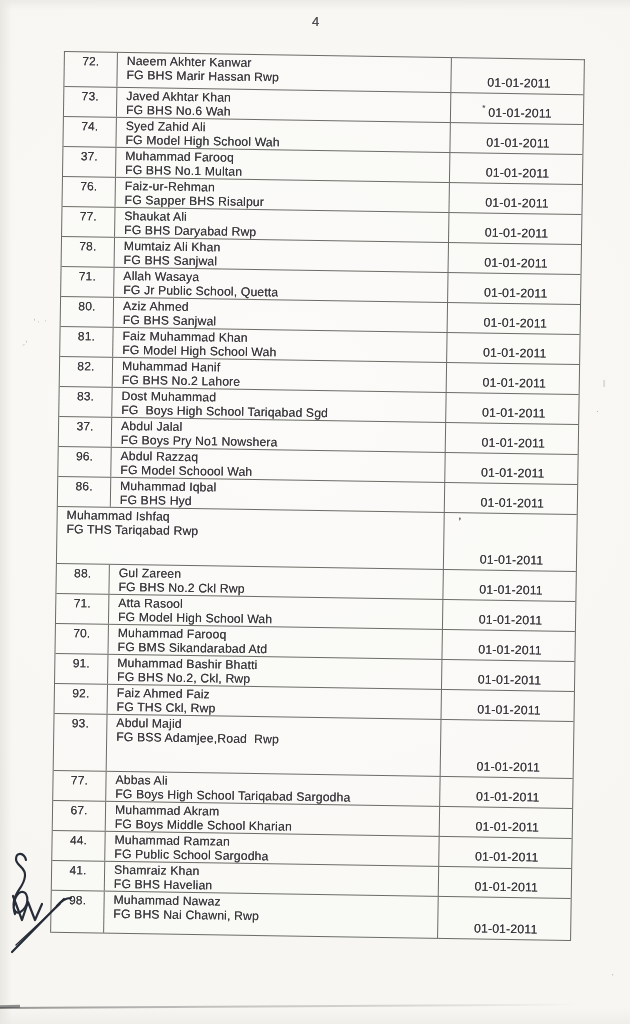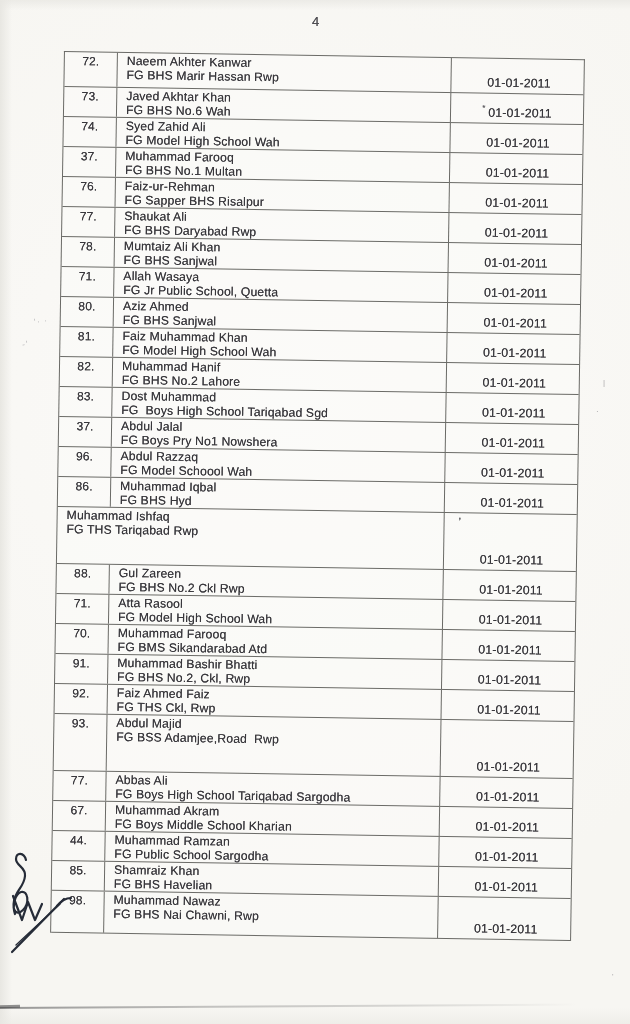--- a/index.html
+++ b/index.html
@@ -441,21 +441,21 @@
     </div>
     <div class="cell date">
       <span class="cell-mark"></span>
       <span class="date-mark"></span>
       <span class="date-text">01-01-2011</span>
     </div>
   </div>
 
   <div class="row">
     <div class="cell sn">
-      <span class="sn-text">85.</span>
+      <span class="sn-text">41.</span>
     </div>
     <div class="cell person">
       <div class="pname">Shamraiz Khan</div>
       <div class="pschool">FG BHS Havelian</div>
     </div>
     <div class="cell date">
       <span class="cell-mark"></span>
       <span class="date-mark"></span>
       <span class="date-text">01-01-2011</span>
     </div>

